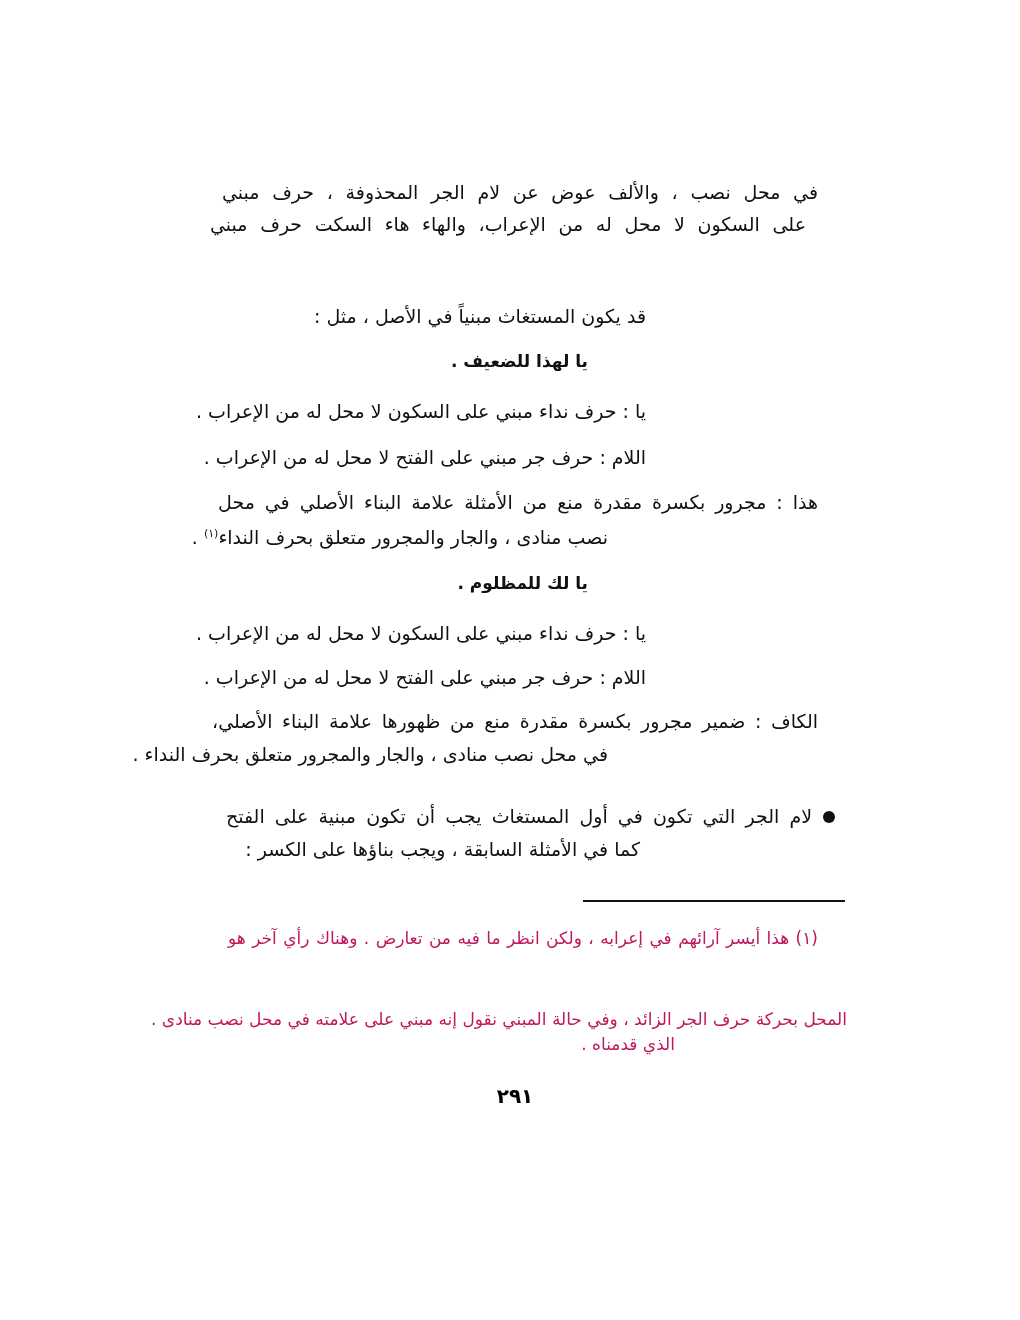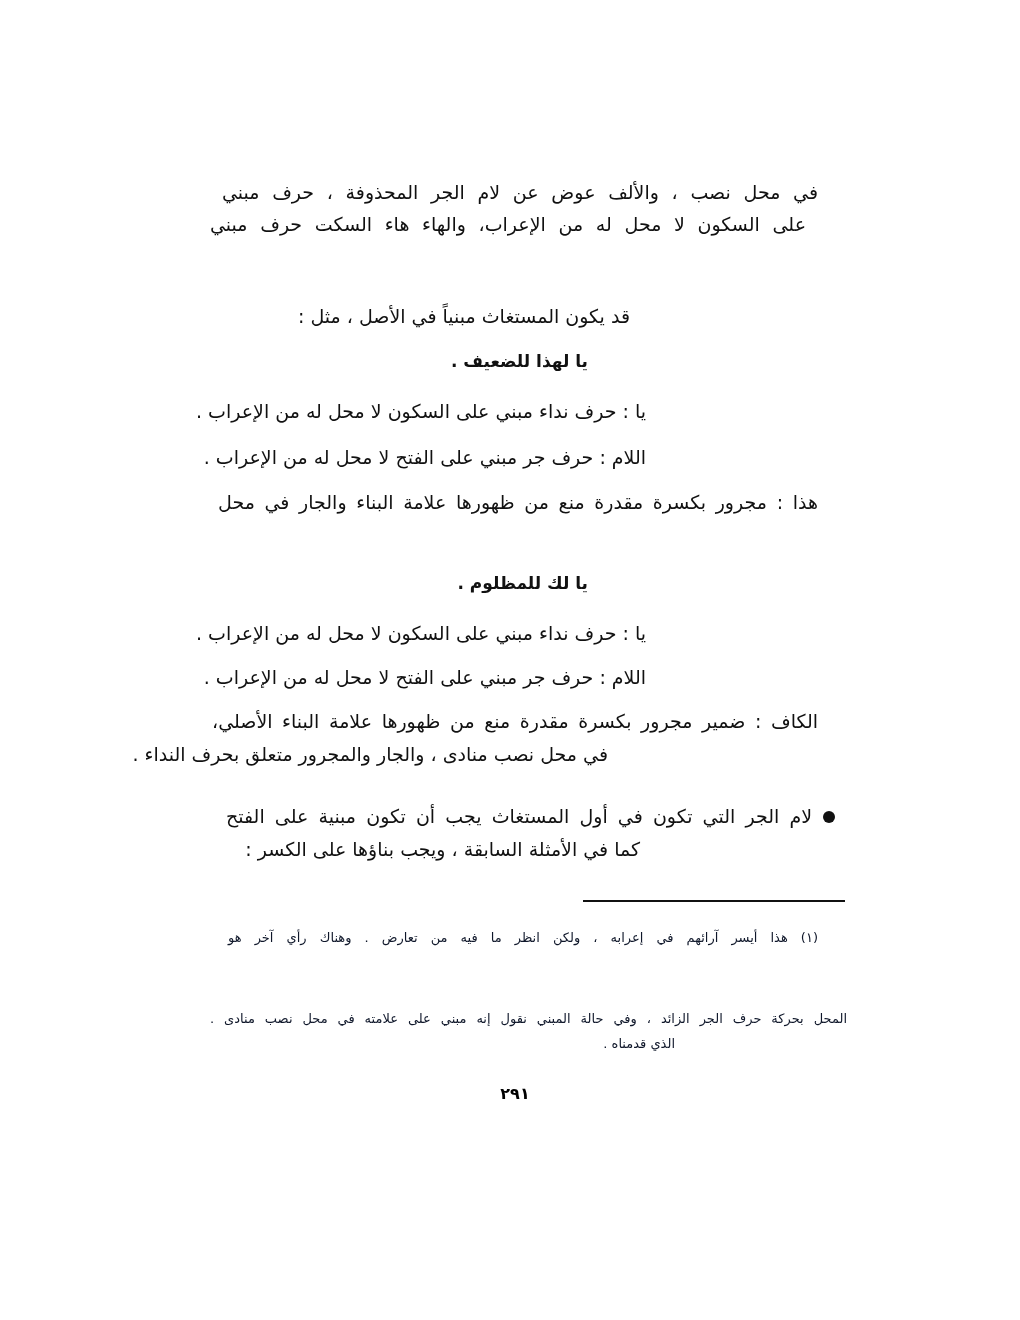--- a/index.html
+++ b/index.html
@@ -31,23 +31,23 @@
     }
     .bold { font-weight: bold; }
     .justify {
       text-align: justify;
       text-align-last: justify;
     }
     .fn {
       position: absolute;
       direction: rtl;
       white-space: nowrap;
-      font-size: 13px;
+      font-size: 17px;
       line-height: 20px;
-      color: #0f172a;
+      color: #be185d;
     }
     .sep {
       position: absolute;
       left: 583px;
       top: 900px;
       width: 262px;
       height: 2px;
       background: #111;
     }
     .bullet {
@@ -58,40 +58,43 @@
       background: #111;
       left: 823px;
       top: 811px;
     }
     .pagenum {
       position: absolute;
       left: 480px;
       top: 1084px;
       width: 70px;
       text-align: center;
-      font-size: 16px;
+      font-size: 20px;
       font-weight: bold;
       direction: rtl;
     }
     sup { font-size: 11px; }
   </style>
 </head>
 <body>
 
 <div class="page">
 
   <div class="line justify" style="left:222px; top:179px; width:596px;">في محل نصب ، والألف عوض عن لام الجر المحذوفة ، حرف مبني</div>
   <div class="line justify" style="left:210px; top:211px; width:596px;">على السكون لا محل له من الإعراب، والهاء هاء السكت حرف مبني</div>
 
-  <div class="line" style="right:218px; top:303px;">قد يكون المستغاث مبنياً في الأصل ، مثل :</div>
+  <div class="line" style="right:202px; top:303px;">قد يكون المستغاث مبنياً في الأصل ، مثل :</div>
 
   <div class="line bold" style="right:260px; top:348px; font-size:17px;">يا لهذا للضعيف .</div>
   <div class="line" style="right:202px; top:398px;">يا : حرف نداء مبني على السكون لا محل له من الإعراب .</div>
   <div class="line" style="right:202px; top:444px;">اللام : حرف جر مبني على الفتح لا محل له من الإعراب .</div>
-  <div class="line justify" style="left:218px; top:489px; width:600px;">هذا : مجرور بكسرة مقدرة منع من ظهورها علامة البناء والجار في محل</div>
+  <div class="line justify" style="left:218px; top:489px; width:600px;">هذا : مجرور بكسرة مقدرة منع من الأمثلة علامة البناء الأصلي في محل</div>
+  <div class="line" style="right:240px; top:521px;">
+    <span>نصب منادى ، والجار والمجرور متعلق بحرف النداء</span><sup>(١)</sup><span> .</span>
+  </div>
 
   <div class="line bold" style="right:260px; top:570px; font-size:17px;margin-left:36px;">يا لك للمظلوم .</div>
   <div class="line" style="right:202px; top:620px;">يا : حرف نداء مبني على السكون لا محل له من الإعراب .</div>
   <div class="line" style="right:202px; top:664px;">اللام : حرف جر مبني على الفتح لا محل له من الإعراب .</div>
   <div class="line justify" style="left:212px; top:708px; width:606px;">الكاف : ضمير مجرور بكسرة مقدرة منع من ظهورها علامة البناء الأصلي،</div>
   <div class="line" style="right:240px; top:741px;">في محل نصب منادى ، والجار والمجرور متعلق بحرف النداء .</div>
 
   <div class="bullet"></div>
   <div class="line" style="right:208px; top:836px;">كما في الأمثلة السابقة ، ويجب بناؤها على الكسر :</div>
   <div class="line justify" style="left:226px; top:803px; width:586px;">لام الجر التي تكون في أول المستغاث يجب أن تكون مبنية على الفتح</div>

